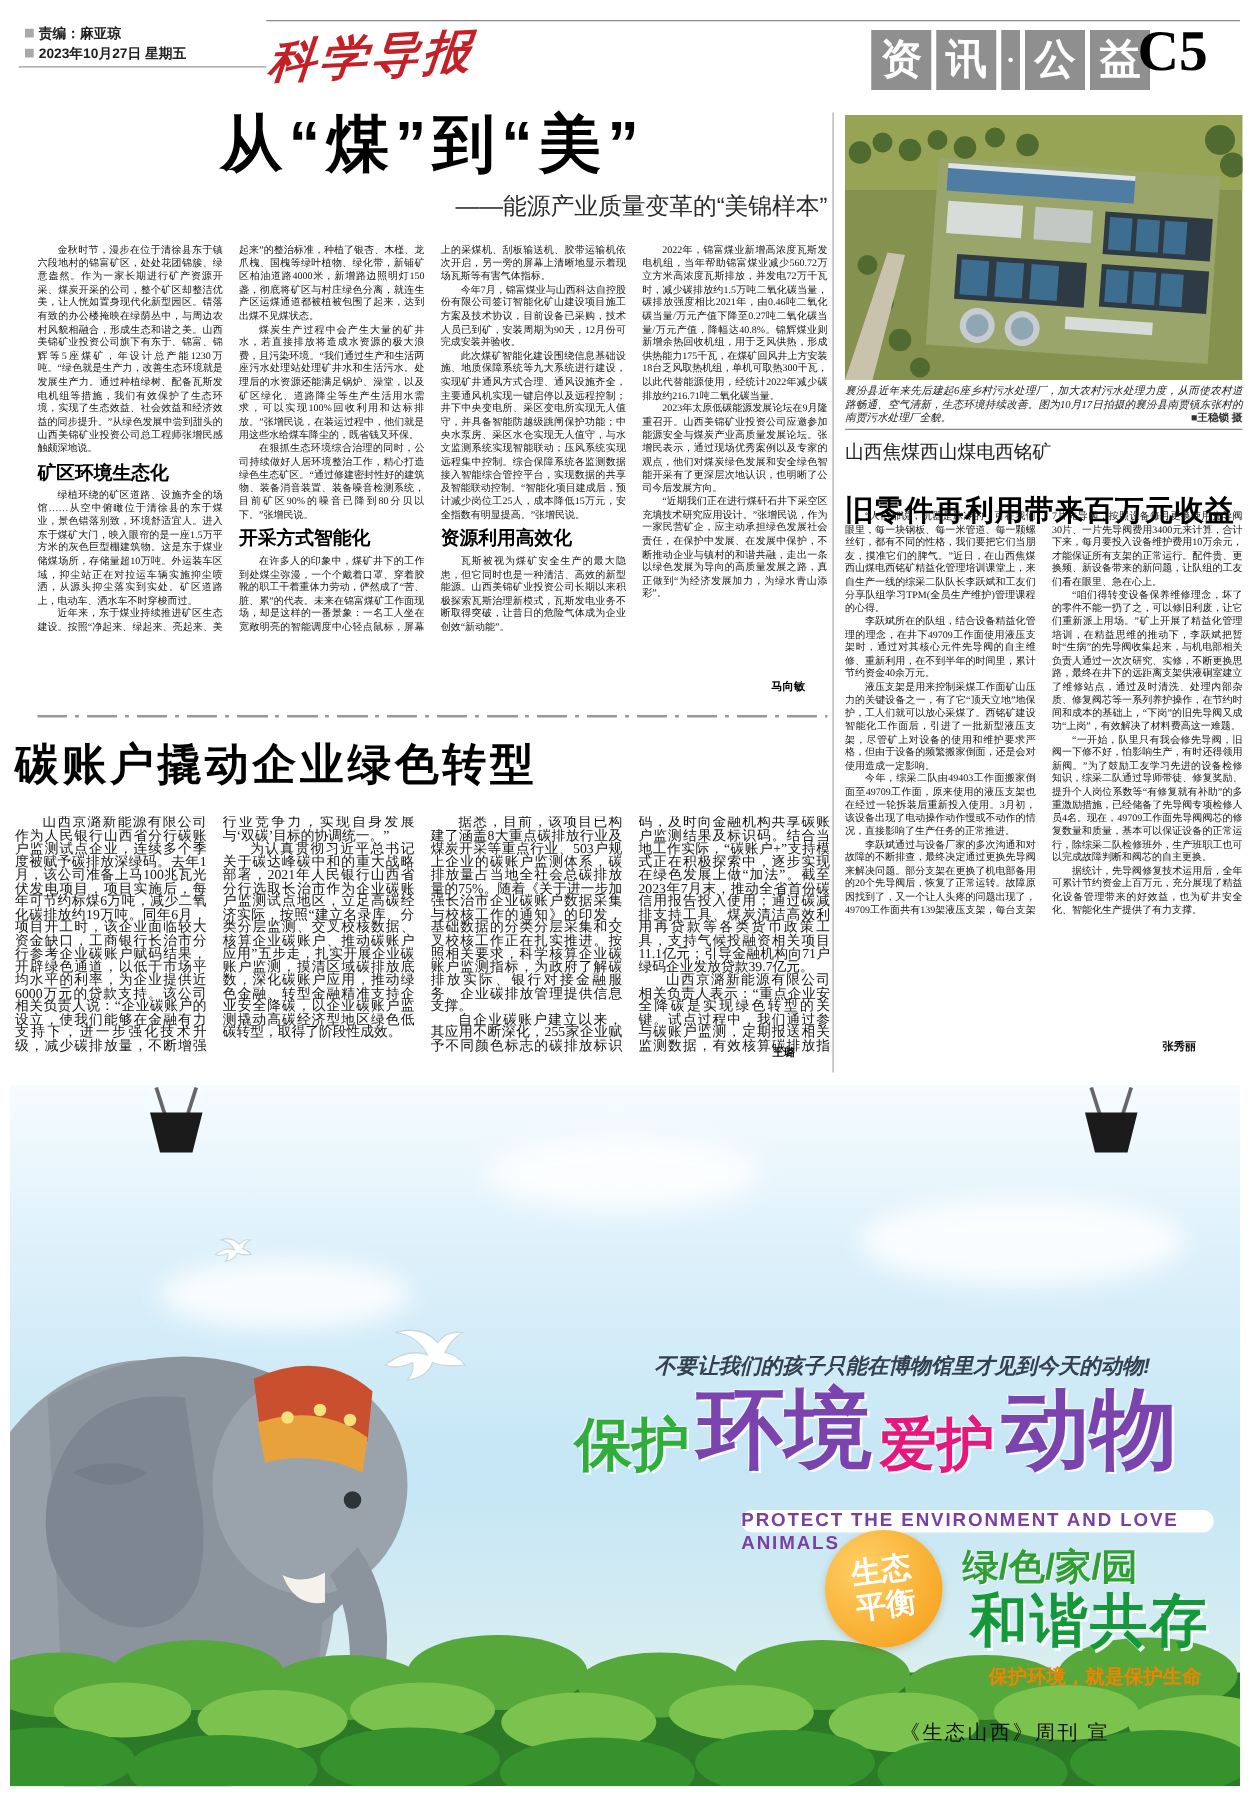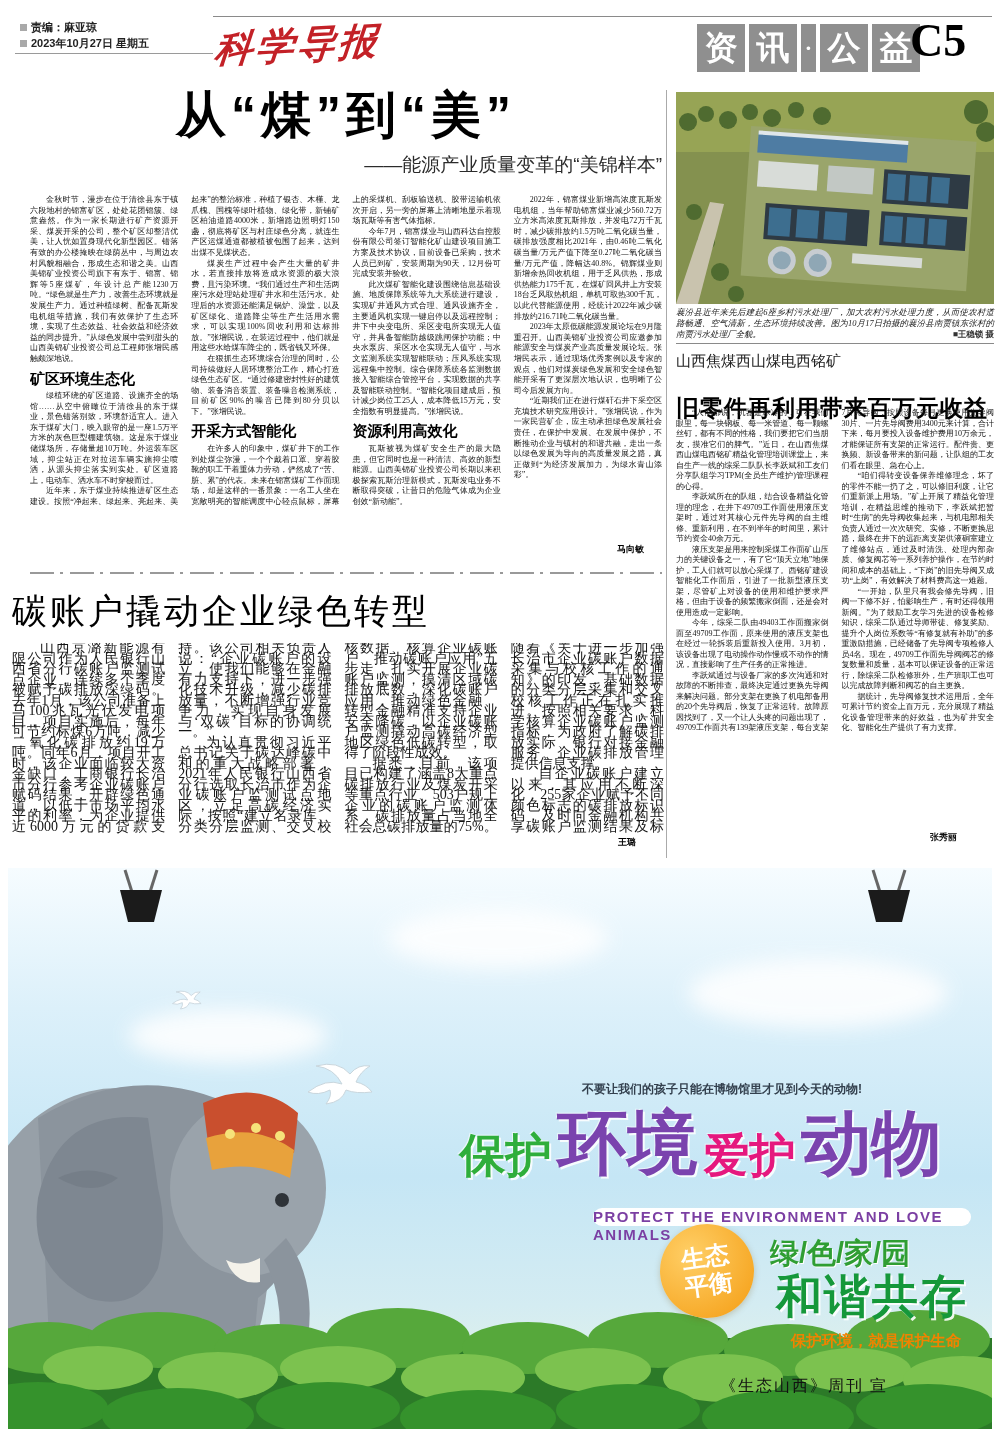--- a/index.html
+++ b/index.html
@@ -33,43 +33,43 @@
   .colbody{column-gap:13px;overflow:hidden;text-align:justify;color:#141414;}
   .m-body{margin-top:17px;height:384px;column-count:4;font-size:8px;line-height:10.6px;}
   .para{text-indent:2em;margin:0;}
   .subhead{font-family:"Liberation Sans",sans-serif;font-weight:bold;font-size:15px;color:#000;margin:9px 0 7px;text-indent:0;}
   .byline{position:absolute;font-weight:bold;font-size:9px;color:#000;}
   .m-byline{right:18px;top:455px;}
 
   
   .mid-art{left:12px;top:586px;width:652px;height:272px;}
   .kicker{font-family:Liberation Mono, monospace;font-size:15px;color:#222;}
-  .mid-title{font-size:35px;font-weight:normal;letter-spacing:3px;color:#000;margin-top:2px;font-family:"Liberation Serif",serif;}
-  .mid-body{margin-top:8px;height:192px;column-count:4;font-size:14px;line-height:10.5px;}
+  .mid-title{font-size:35px;font-weight:bold;letter-spacing:3px;color:#000;margin-top:2px;font-family:"Liberation Serif",serif;}
+  .mid-body{margin-top:18px;height:192px;column-count:4;font-size:11px;line-height:10.5px;}
   .mid-byline{right:28px;top:250px;}
 
   
   .photo{left:676px;top:92px;width:318px;height:212px;}
   .caption{left:676px;top:307px;width:318px;font-size:8.5px;line-height:10.8px;font-style:italic;
            text-align:justify;color:#222;}
   .caption .credit{float:right;font-weight:bold;font-style:normal;color:#333;}
   .r-rule{left:676px;top:343px;width:318px;height:1px;background:#8a8a8a;}
   .r-kicker{left:676px;top:352px;}
   .r-title{left:676px;top:393px;width:318px;font-size:23px;font-weight:bold;letter-spacing:1px;color:#000;
            font-family:"Liberation Serif",serif;}
   .r-body{left:676px;top:408px;width:318px;height:436px;column-count:2;font-size:8px;line-height:10.5px;}
   .r-byline{left:930px;top:831px;position:absolute;font-weight:bold;font-size:9px;}
 
   
   .ad{left:8px;top:868px;width:984px;height:561px;overflow:hidden;
       background:linear-gradient(180deg,#f6fcff 0%,#dcf0fa 25%,#c5e6f5 55%,#d4ecf2 78%,#e9f5e3 100%);}
   .cloud{position:absolute;background:#ffffff;border-radius:50%;filter:blur(10px);opacity:.85;}
   .clip{position:absolute;top:-2px;}
   .headline{position:absolute;left:468px;top:213px;width:492px;text-align:center;
-            font-family:"Liberation Sans",sans-serif;font-weight:bold;font-size:12px;color:#33404e;}
+            font-family:"Liberation Sans",sans-serif;font-weight:bold;font-size:17px;color:#33404e;font-style:italic;}
   .slogan{position:absolute;left:415px;top:240px;width:555px;display:flex;align-items:flex-end;justify-content:center;gap:6px;}
   .sl{font-family:"Liberation Sans",sans-serif;font-weight:bold;line-height:1;
       text-shadow:2px 2px 0 rgba(255,255,255,.85), -1px -1px 0 rgba(255,255,255,.6);}
   .sl.green-small{font-size:46px;color:#2fae3b;}
   .sl.purple-big{font-size:70px;color:#7a43ae;}
   .sl.pink-small{font-size:46px;color:#e5187e;}
   .engbar{position:absolute;left:585px;top:340px;width:378px;height:18px;background:#fff;border-radius:9px;
           color:#7b3fa3;font-family:"Liberation Sans",sans-serif;font-weight:bold;font-size:15px;
           letter-spacing:1.5px;text-align:left;line-height:18px;}
   .badge{position:absolute;left:652px;top:356px;width:94px;height:94px;border-radius:50%;

